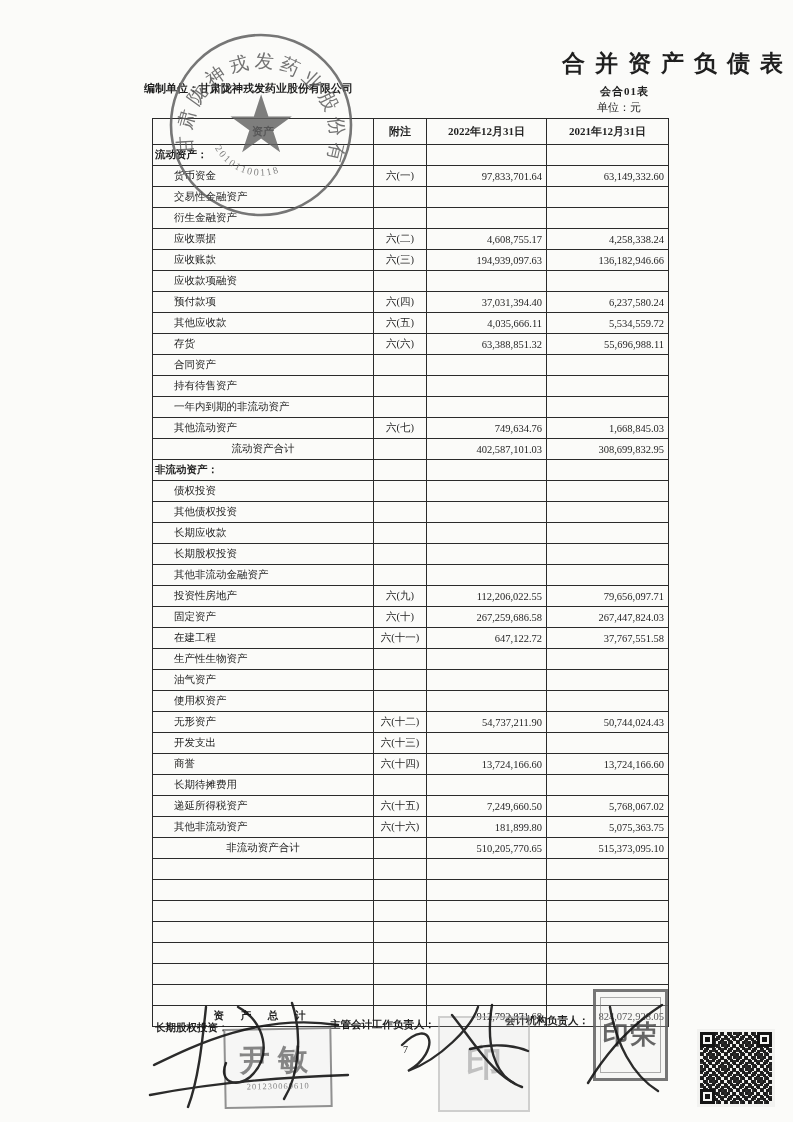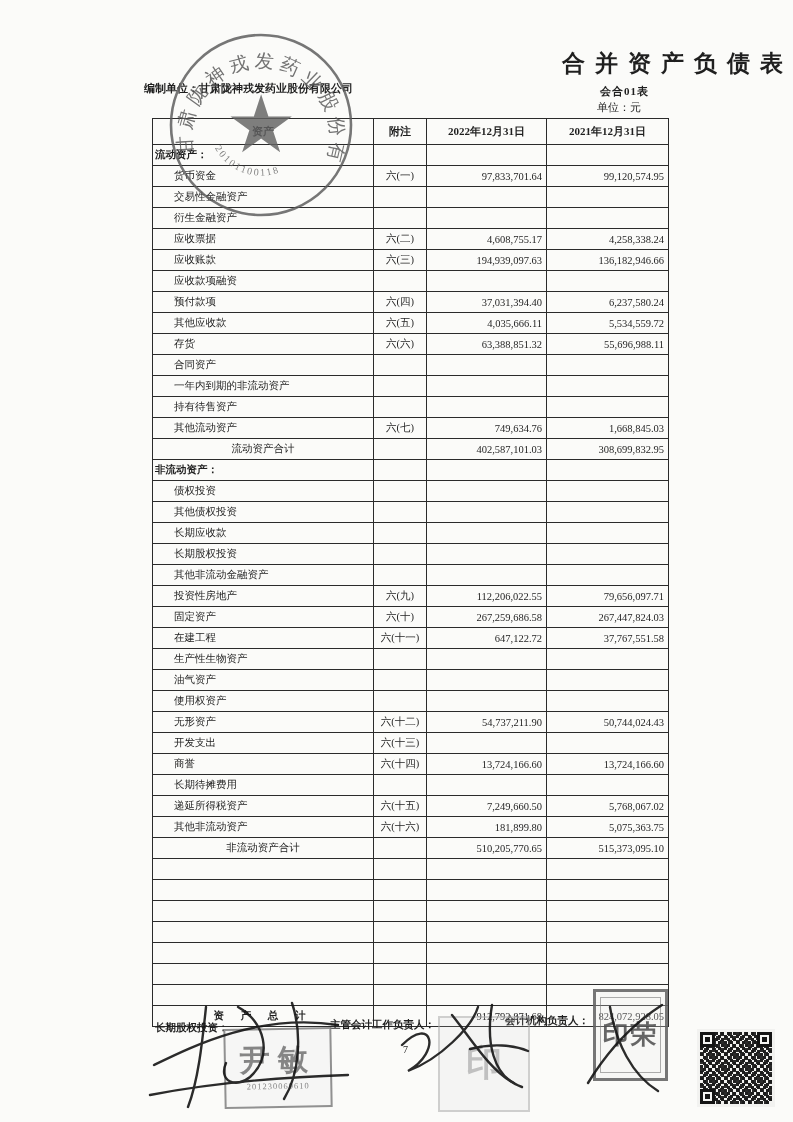--- a/index.html
+++ b/index.html
@@ -106,21 +106,21 @@
       <tr class="r-section">
         <td class="c-label">流动资产：</td>
         <td class="c-note"></td>
         <td class="c-num"></td>
         <td class="c-num"></td>
       </tr>
       <tr class="r-item">
         <td class="c-label">货币资金</td>
         <td class="c-note">六(一)</td>
         <td class="c-num">97,833,701.64</td>
-        <td class="c-num">99,120,574.95</td>
+        <td class="c-num">63,149,332.60</td>
       </tr>
       <tr class="r-item">
         <td class="c-label">交易性金融资产</td>
         <td class="c-note"></td>
         <td class="c-num"></td>
         <td class="c-num"></td>
       </tr>
       <tr class="r-item">
         <td class="c-label">衍生金融资产</td>
         <td class="c-note"></td>
@@ -163,27 +163,27 @@
         <td class="c-num">63,388,851.32</td>
         <td class="c-num">55,696,988.11</td>
       </tr>
       <tr class="r-item">
         <td class="c-label">合同资产</td>
         <td class="c-note"></td>
         <td class="c-num"></td>
         <td class="c-num"></td>
       </tr>
       <tr class="r-item">
+        <td class="c-label">持有待售资产</td>
+        <td class="c-note"></td>
+        <td class="c-num"></td>
+        <td class="c-num"></td>
+      </tr>
+      <tr class="r-item">
         <td class="c-label">一年内到期的非流动资产</td>
-        <td class="c-note"></td>
-        <td class="c-num"></td>
-        <td class="c-num"></td>
-      </tr>
-      <tr class="r-item">
-        <td class="c-label">持有待售资产</td>
         <td class="c-note"></td>
         <td class="c-num"></td>
         <td class="c-num"></td>
       </tr>
       <tr class="r-item">
         <td class="c-label">其他流动资产</td>
         <td class="c-note">六(七)</td>
         <td class="c-num">749,634.76</td>
         <td class="c-num">1,668,845.03</td>
       </tr>

